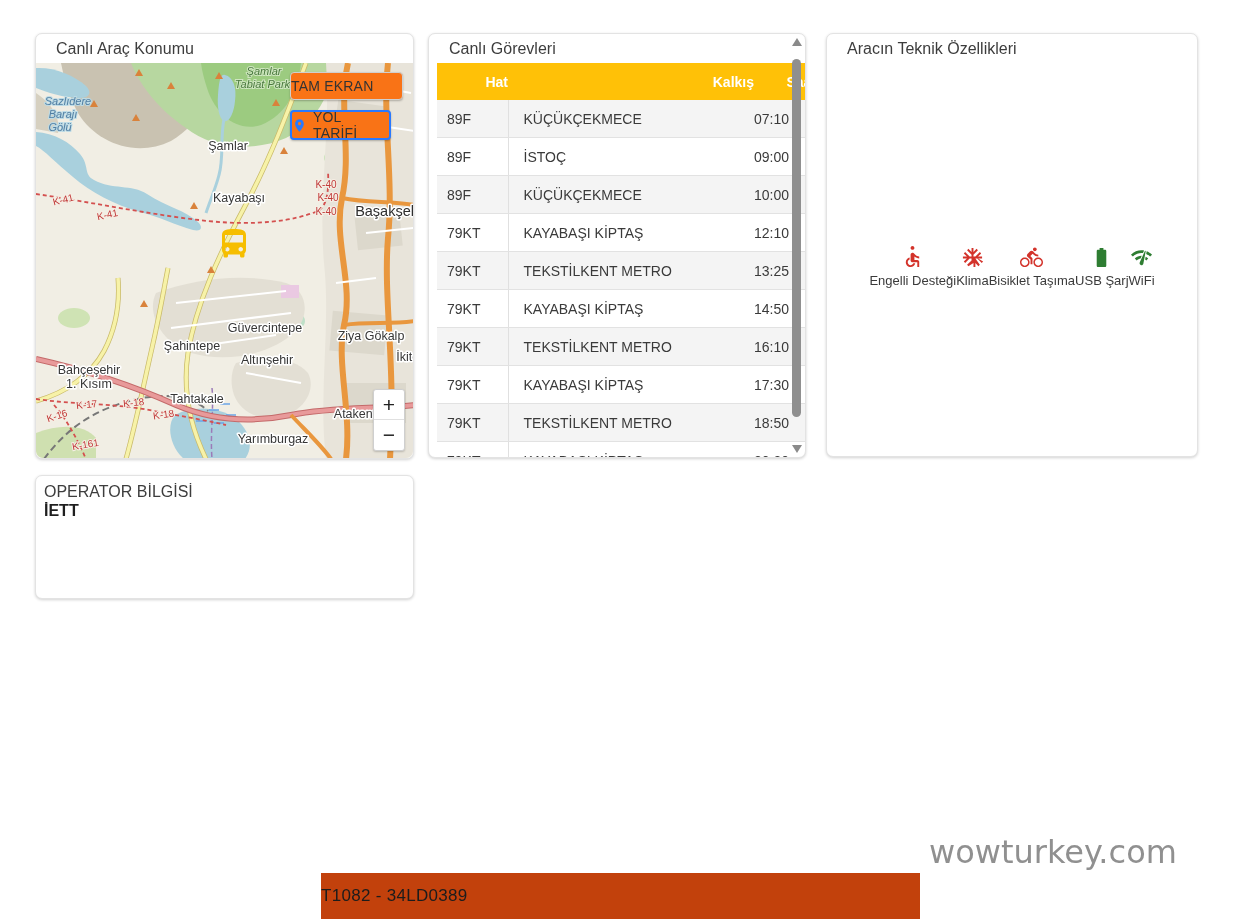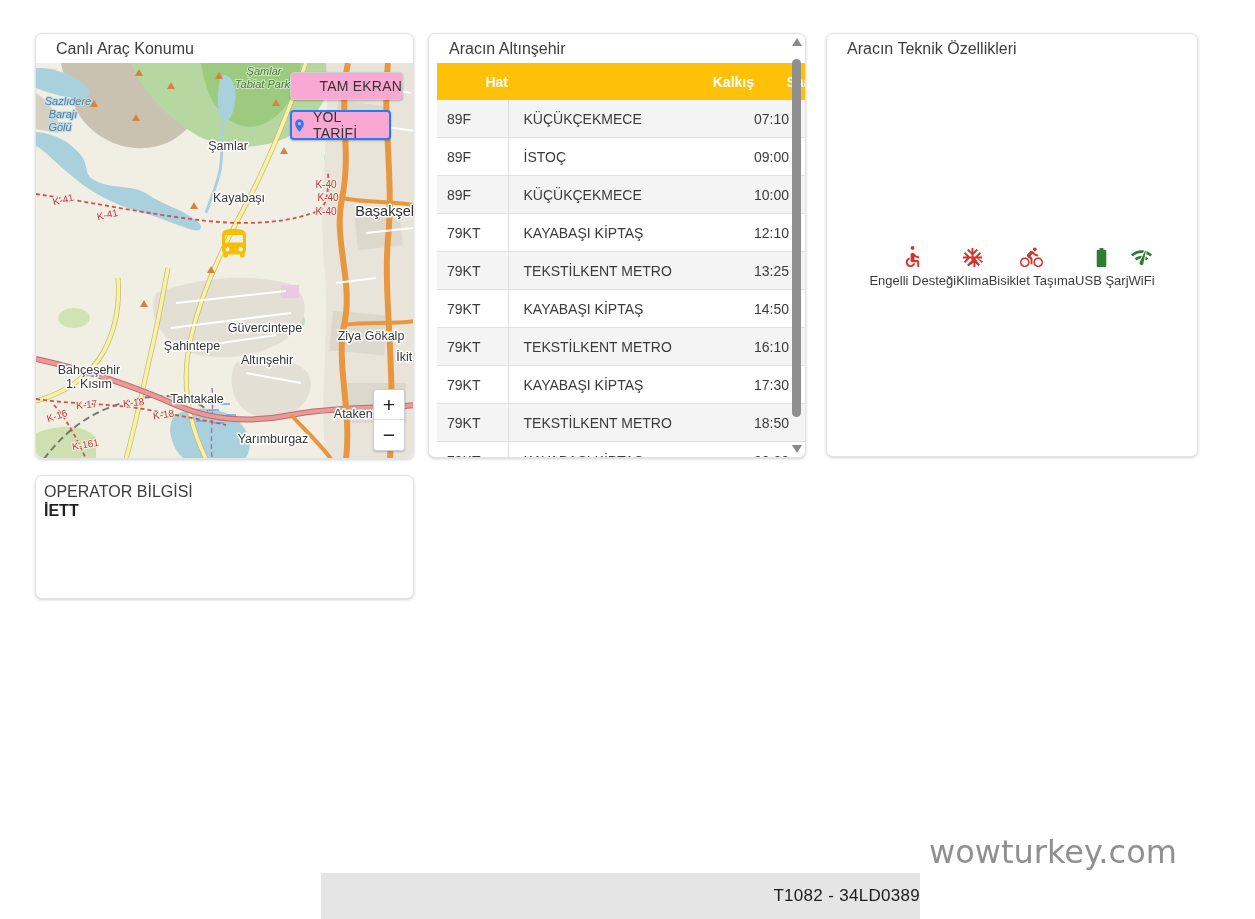--- a/index.html
+++ b/index.html
@@ -15,22 +15,22 @@
 
   
   #map-card{left:35px;top:33px;width:379px;height:426px;}
   #map-area{position:absolute;left:0;top:29px;right:0;bottom:0;overflow:hidden;border-radius:0 0 7px 7px;background:#f1eee4;}
   #map-svg{position:absolute;left:0;top:0;}
   .lbl-place{font-size:12.5px;fill:#363636;text-anchor:middle;paint-order:stroke;stroke:#ffffff;stroke-width:3px;stroke-linejoin:round;}
   .lbl-town{font-size:14.5px;fill:#2e2e2e;text-anchor:middle;paint-order:stroke;stroke:#ffffff;stroke-width:3px;stroke-linejoin:round;}
   .lbl-water{font-size:11px;fill:#527ea2;font-style:italic;text-anchor:middle;paint-order:stroke;stroke:#bcdbe6;stroke-width:2px;}
   .lbl-park{font-size:11px;fill:#4a7a3d;font-style:italic;text-anchor:middle;paint-order:stroke;stroke:#cfe6c0;stroke-width:2px;}
   .lbl-road{font-size:10px;fill:#c03a3a;text-anchor:middle;paint-order:stroke;stroke:#f6eee4;stroke-width:2px;}
-  .map-btn{position:absolute;background:#f9a8d4;border-radius:4px;font-size:14px;color:#333;
-    display:flex;align-items:center;justify-content:flex-end;cursor:pointer;box-sizing:border-box;
+  .map-btn{position:absolute;background:#f97316;border-radius:4px;font-size:14px;color:#333;
+    display:flex;align-items:center;justify-content:flex-start;cursor:pointer;box-sizing:border-box;
     box-shadow:0 1px 2px rgba(0,0,0,.25);letter-spacing:.2px;}
   #fullscreen-btn{left:254px;top:9px;width:113px;height:28px;border:1px solid #cfcfcf;}
   #directions-btn{left:254px;top:47px;width:101px;height:30px;border:2px solid #2979ff;gap:6px;}
   #zoom-ctrl{position:absolute;left:337px;top:326px;width:30px;background:#fff;border:1px solid #cfcfcf;
     border-radius:3px;box-shadow:0 1px 2px rgba(0,0,0,.2);}
   .zoom-btn{width:30px;height:30px;display:flex;align-items:center;justify-content:center;
     font-size:21px;color:#222;cursor:pointer;box-sizing:border-box;}
   #zoom-in{border-bottom:1px solid #e0e0e0;}
   #bus-marker{position:absolute;left:180px;top:163px;width:36px;height:36px;}
 
@@ -56,22 +56,22 @@
   #features-row{position:absolute;left:0;right:0;top:212px;display:flex;justify-content:center;align-items:flex-end;}
   .feature{display:flex;flex-direction:column;align-items:center;gap:4px;font-size:13px;color:#3a3a3a;white-space:nowrap;}
   .feature svg{width:23px;height:23px;display:block;}
 
   
   #operator-card{left:35px;top:475px;width:379px;height:124px;}
   #operator-card .card-title{padding:7px 8px 1px;}
   #operator-value{font-size:16px;font-weight:bold;color:#1f1f1f;padding:0 8px;}
 
   
-  #footer-bar{position:absolute;left:321px;top:873px;width:599px;height:46px;background:#e5e5e5;
-    display:flex;align-items:center;justify-content:flex-end;font-size:17px;color:#1c1c1c;letter-spacing:.3px;}
+  #footer-bar{position:absolute;left:321px;top:873px;width:599px;height:46px;background:#c2410c;
+    display:flex;align-items:center;justify-content:flex-start;font-size:17px;color:#1c1c1c;letter-spacing:.3px;}
   #watermark{position:absolute;left:929px;top:833px;font-family:"DejaVu Sans",sans-serif;
     font-size:32px;color:#909090;}
 </style>
 </head>
 <body>
 
 <div class="card" id="map-card">
   <div class="card-title">Canlı Araç Konumu</div>
   <div id="map-area">
     <svg id="map-svg" width="379" height="396" viewBox="0 0 379 396">
@@ -214,21 +214,21 @@
       <span>YOL TARİFİ</span>
     </div>
     <div id="zoom-ctrl">
       <div class="zoom-btn" id="zoom-in">+</div>
       <div class="zoom-btn" id="zoom-out">−</div>
     </div>
   </div>
 </div>
 
 <div class="card" id="tasks-card">
-  <div class="card-title">Aracın Altınşehir</div>
+  <div class="card-title">Canlı Görevleri</div>
   <table id="tasks-table">
     <thead>
       <tr>
         <th>Hat</th>
         <th>Kalkış</th>
         <th>Saat</th>
       </tr>
     </thead>
     <tbody id="task-rows">
         <tr class="alt">

